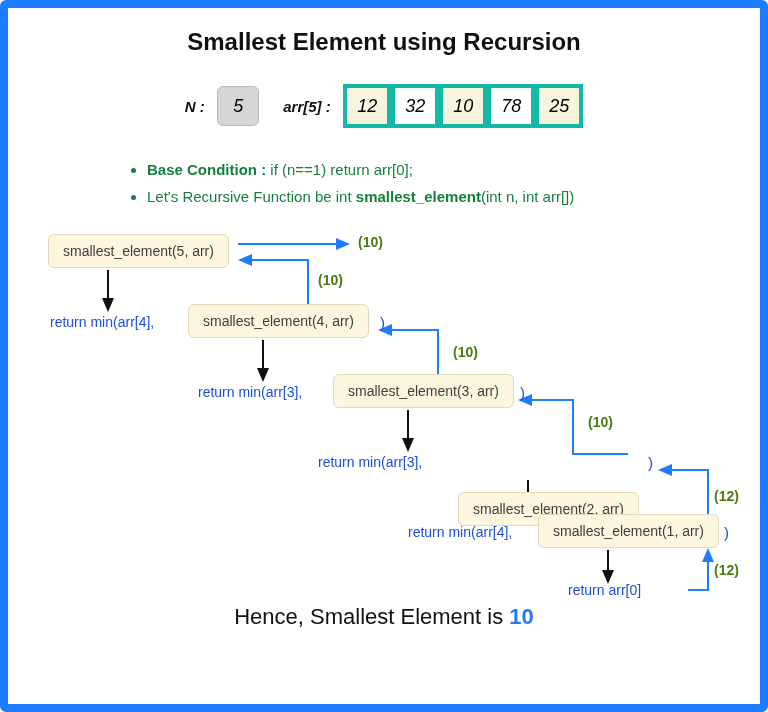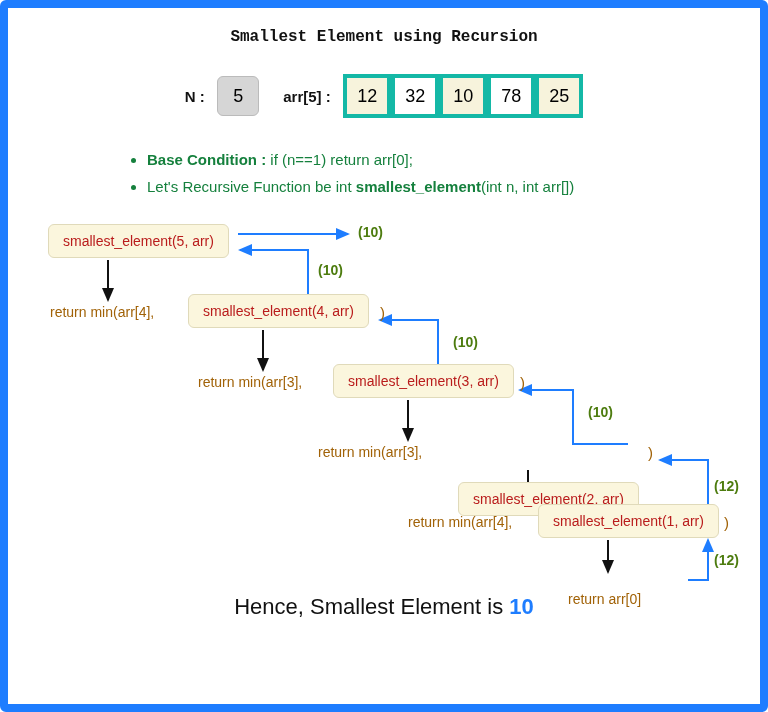--- a/index.html
+++ b/index.html
@@ -11,32 +11,32 @@
     width: 768px;
     height: 712px;
     border: 8px solid #1e7dff;
     border-radius: 6px;
     position: relative;
     background: #fff;
     overflow: hidden;
   }
   .title {
     text-align: center;
-    font-size: 16px;
+    font-size: 24px;
     font-weight: 700;
     margin-top: 20px;
     color: #111;
-    font-family: Liberation Mono, monospace;
   }
   .inputs {
     display: flex;
     justify-content: center;
     align-items: center;
     gap: 24px;
     margin-top: 28px;
+    font-style: italic;
   }
   .nlabel, .arrlabel { font-size: 15px; font-weight: 600; color: #111; }
   .nbox {
     display: inline-flex;
     align-items: center;
     justify-content: center;
     width: 42px; height: 40px;
     background: #d6d6d6;
     border: 1px solid #bbb;
     border-radius: 6px;
@@ -73,27 +73,27 @@
     height: 380px;
     margin-top: 12px;
   }
   .callbox {
     position: absolute;
     background: #fbf6dd;
     border: 1px solid #e0daba;
     border-radius: 6px;
     padding: 8px 14px;
     font-size: 14px;
-    color: #b91c1c;
+    color: #404040;
     white-space: nowrap;
   }
   .txt {
     position: absolute;
     font-size: 14px;
-    color: #a16207;
+    color: #1d4ed8;
     white-space: nowrap;
   }
   .paren { font-size: 15px; }
   .retlabel { font-size: 14px; color: #4d7c0f; font-weight: 700; }
   .conclusion {
     text-align: center;
     font-size: 22px;
     font-weight: 500;
     color: #111;
     margin-top: 2px;
@@ -186,21 +186,21 @@
     <div class="txt" style="left:310px; top:232px;">return min(arr[3],</div>
     <div class="callbox" style="left:450px; top:222px;margin-top:48px;">smallest_element(2, arr)</div>
     <div class="txt paren" style="left:640px; top:232px;">)</div>
     <div class="txt retlabel" style="left:580px; top:192px;">(10)</div>
 
     <div class="txt" style="left:400px; top:302px;">return min(arr[4],</div>
     <div class="callbox" style="left:530px; top:292px;">smallest_element(1, arr)</div>
     <div class="txt paren" style="left:716px; top:302px;">)</div>
     <div class="txt retlabel" style="left:706px; top:266px;">(12)</div>
 
-    <div class="txt" style="left:560px; top:360px;margin-top:19px;">return arr[0]</div>
+    <div class="txt" style="left:560px; top:360px;">return arr[0]</div>
     <div class="txt retlabel" style="left:706px; top:340px;">(12)</div>
 
   </div>
 
   <div class="conclusion">
     <span>Hence, Smallest Element is </span><span class="ans">10</span>
   </div>
 
 </div>
 

